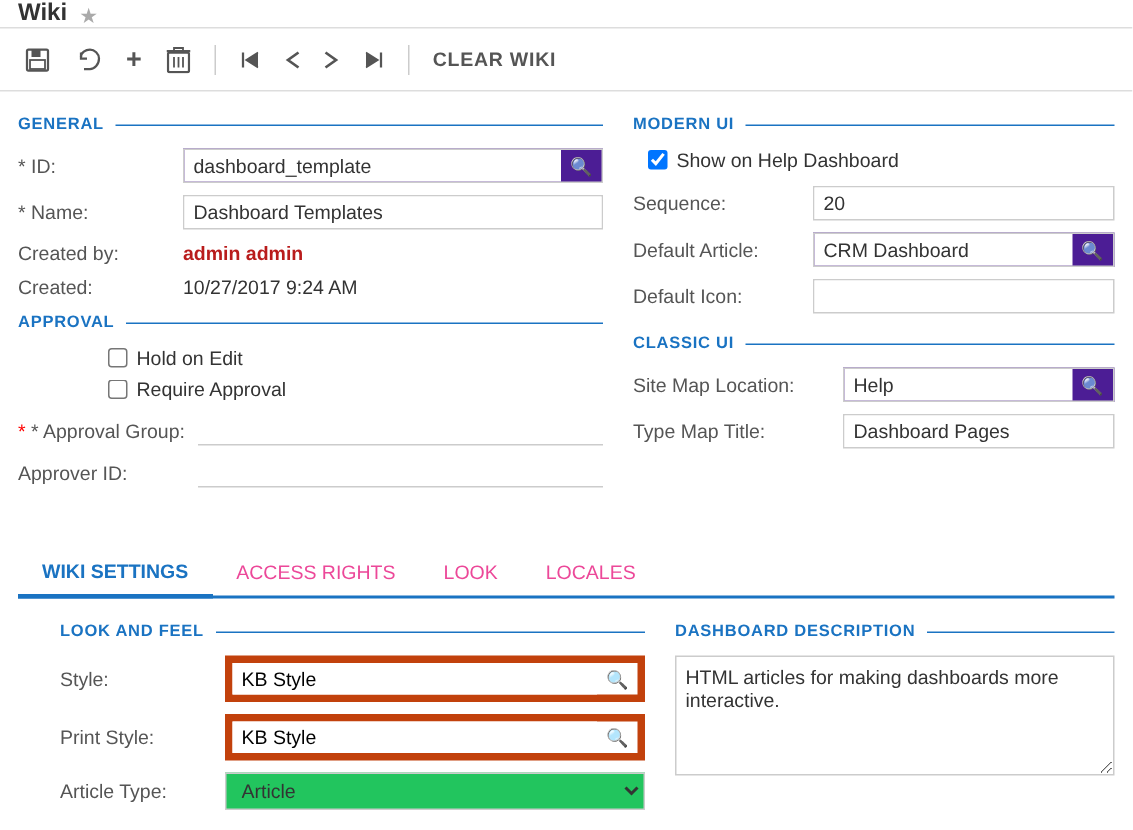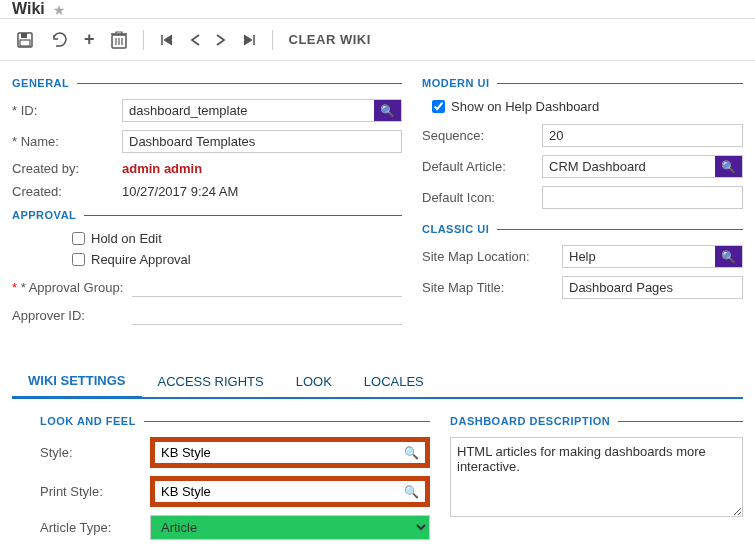--- a/index.html
+++ b/index.html
@@ -42,21 +42,21 @@
     
     .modern-checkbox-row { display: flex; align-items: center; margin-bottom: 10px; padding-left: 10px; }
     .modern-checkbox-row input[type="checkbox"] { margin-right: 6px; }
     .modern-checkbox-row label { font-size: 13px; color: #333; }
 
     
     .approval-section { margin-top: 10px; }
 
     
     .tabs { display: flex; border-bottom: 2px solid #1a73c2; margin: 16px 12px 0; }
-    .tab { padding: 8px 16px; font-size: 13px; cursor: pointer; color: #0c4a6e; border: none; background: none; }
+    .tab { padding: 8px 16px; font-size: 13px; cursor: pointer; color: #ec4899; border: none; background: none; }
     .tab.active { color: #1a73c2; border-bottom: 3px solid #1a73c2; margin-bottom: -2px; font-weight: bold; }
 
     
     .tab-content { padding: 16px 12px; display: flex; gap: 20px; }
     .tab-left { flex: 0 0 390px; margin-left: 28px; }
     .tab-right { flex: 1; }
 
     
     .desc-textarea { border: 1px solid #ccc; width: 100%; height: 80px; padding: 6px; font-size: 13px; color: #333; resize: vertical; outline: none; font-family: Arial, sans-serif; }
 
@@ -224,21 +224,21 @@
 
     <div class="form-row">
       <span class="form-label" style="width:140px;">Site Map Location:</span>
       <div class="input-wrap">
         <input type="text" value="Help" style="">
         <span class="search-icon">🔍</span>
       </div>
     </div>
 
     <div class="form-row">
-      <span class="form-label" style="width:140px;">Site Map Title:</span>
+      <span class="form-label" style="width:140px;">Type Map Title:</span>
       <div class="input-wrap">
         <input type="text" value="Dashboard Pages" style="">
       </div>
     </div>
   </div>
 </div>
 
 <div class="tabs">
   <button class="tab active">WIKI SETTINGS</button>
   <button class="tab">ACCESS RIGHTS</button>

